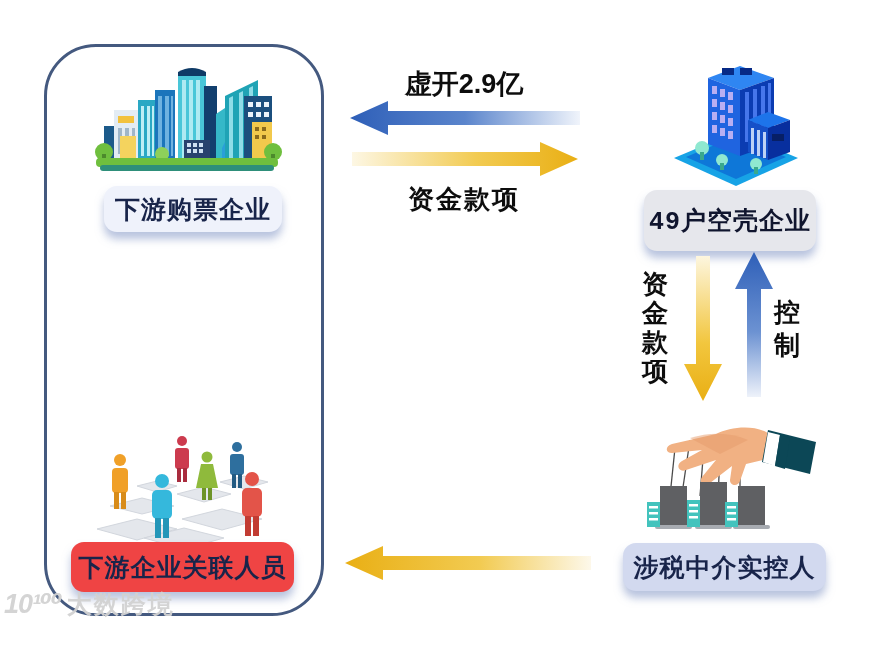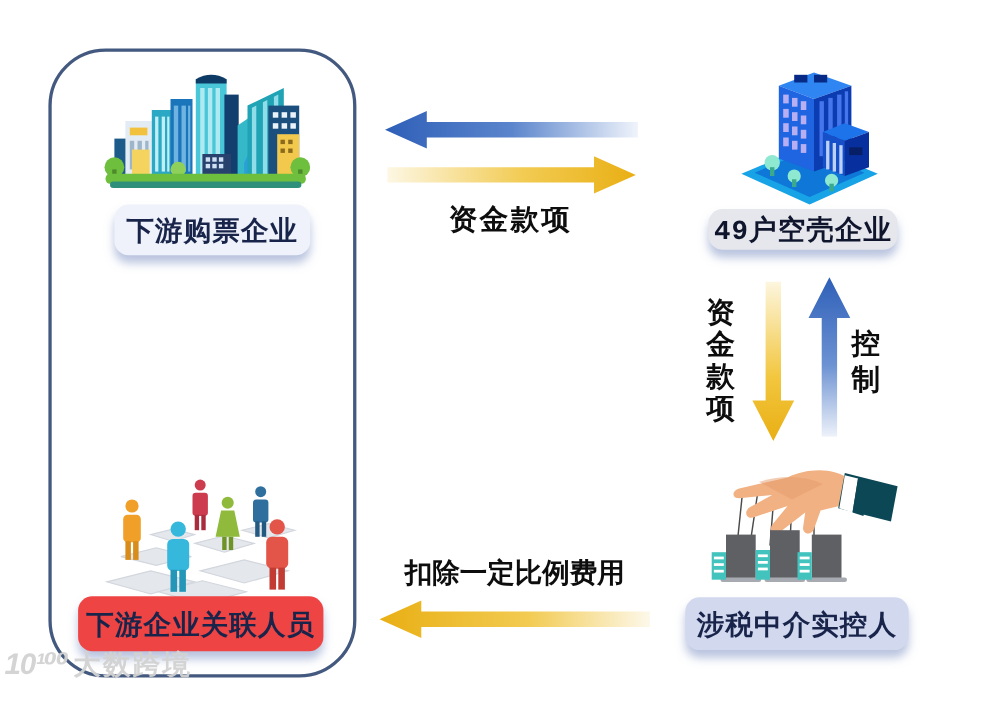--- a/index.html
+++ b/index.html
@@ -15,21 +15,21 @@
   }
   
   .pill{
     display:flex;align-items:center;justify-content:center;
     font-weight:bold;color:#18244a;border-radius:13px;
     box-shadow:0 7px 9px rgba(125,145,195,0.55);
     letter-spacing:1px;white-space:nowrap;font-family:Liberation Mono, monospace;
   }
   .pill-buyer{left:104px;top:186px;width:178px;height:46px;background:#eff2fb;font-size:25px;}
   .pill-people{left:71px;top:542px;width:223px;height:50px;background:#ef4444;font-size:25px;}
-  .pill-shell{left:644px;top:190px;width:172px;height:37px;background:#e6e7ec;font-size:25px;color:#10152e;}
+  .pill-shell{left:644px;top:190px;width:172px;height:61px;background:#e6e7ec;font-size:25px;color:#10152e;}
   .pill-agent{left:623px;top:543px;width:203px;height:48px;background:#d2d9ef;font-size:25px;}
   
   .cap{font-weight:bold;color:#0d0d0d;text-align:center;}
   .cap-invoice{left:348px;top:66px;width:232px;font-size:27px;}
   .cap-funds{left:348px;top:182px;width:232px;font-size:26px;letter-spacing:2px;}
   .cap-fee{left:346px;top:504px;width:244px;font-size:25px;}
   
   .vcap{font-weight:bold;color:#0d0d0d;width:30px;word-break:break-all;text-align:center;}
   .vcap-funds{left:640px;top:270px;font-size:26px;line-height:29px;}
   .vcap-control{left:772px;top:296px;font-size:26px;line-height:33px;}
@@ -227,20 +227,21 @@
     <circle cx="46" cy="100" r="7" fill="#8fe8d0"></circle>
       <rect x="44" y="104" width="4" height="8" fill="#3aa98c"></rect>
     <circle cx="66" cy="112" r="6" fill="#8fe8d0"></circle>
       <rect x="64" y="115" width="4" height="7" fill="#3aa98c"></rect>
     <circle cx="100" cy="116" r="6" fill="#8fe8d0"></circle>
       <rect x="98" y="119" width="4" height="7" fill="#3aa98c"></rect>
   </svg>
 
   <div class="abs pill pill-shell">49户空壳企业</div>
 
+  <div class="abs cap cap-invoice">虚开2.9亿</div>
   <svg class="abs" style="left:348px;top:99px;" width="232" height="38" viewBox="0 0 232 38">
     <polygon points="2,19 40,2 40,12 232,12 232,26 40,26 40,36" fill="url(#gBlueL)"></polygon>
   </svg>
 
   <svg class="abs" style="left:352px;top:141px;" width="228" height="36" viewBox="0 0 228 36">
     <polygon points="226,18 188,1 188,11 0,11 0,25 188,25 188,35" fill="url(#gGoldR)"></polygon>
   </svg>
   <div class="abs cap cap-funds">资金款项</div>
 
   <div class="abs vcap vcap-funds">资金款项</div>
@@ -283,21 +284,20 @@
       <rect x="113" y="105" width="37" height="4" rx="2" fill="#a7abb1"></rect>
       <rect x="105" y="82" width="13" height="25" fill="#43c3bd"></rect>
       <rect x="107" y="86" width="9" height="2.5" fill="#ffffff"></rect>
         <rect x="107" y="92" width="9" height="2.5" fill="#ffffff"></rect>
         <rect x="107" y="98" width="9" height="2.5" fill="#ffffff"></rect>
     </g>
   </svg>
 
   <div class="abs pill pill-agent">涉税中介实控人</div>
 
-  <div class="abs cap cap-fee">扣除一定比例费用</div>
   <svg class="abs" style="left:343px;top:545px;" width="248" height="36" viewBox="0 0 248 36">
     <polygon points="2,18 40,1 40,11 248,11 248,25 40,25 40,35" fill="url(#gGoldL)"></polygon>
   </svg>
 
   <div class="abs watermark">
     <span class="wm-logo">10¹⁰⁰</span>
     <span class="wm-text">大数跨境</span>
   </div>
 
 </div>

